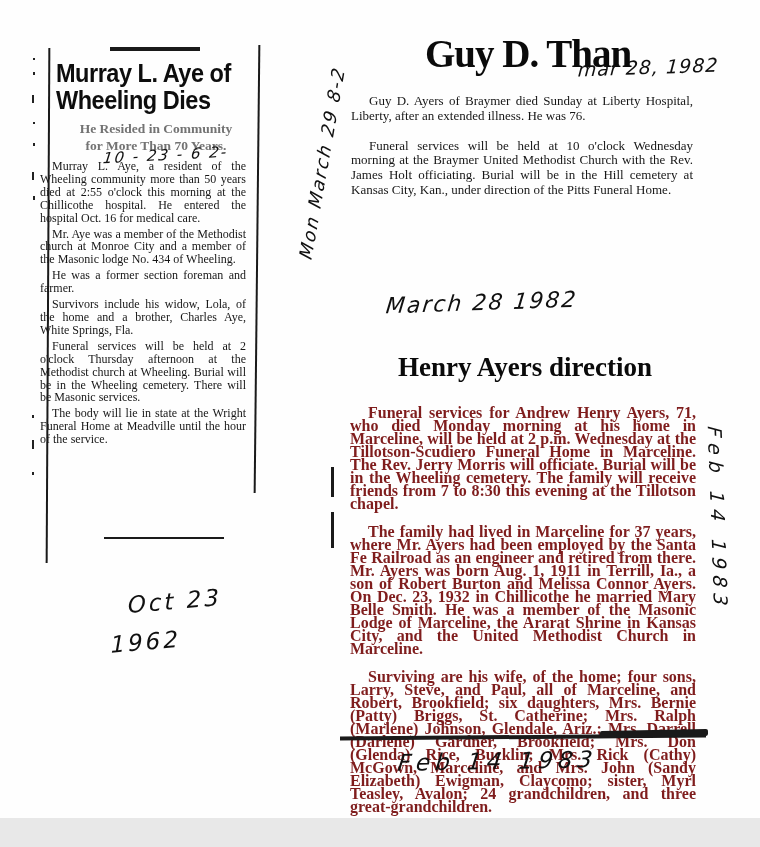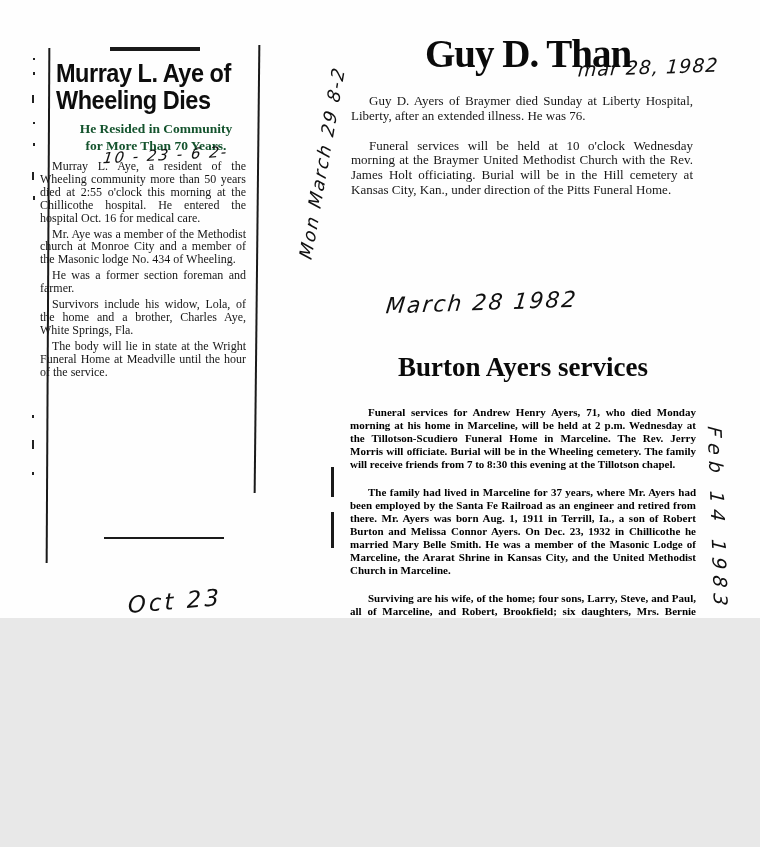--- a/index.html
+++ b/index.html
@@ -1,35 +1,35 @@
 <!DOCTYPE html>
 <html><head>
 <meta charset="utf-8">
 <style>
   html,body{margin:0;padding:0;background:#e8e8e8;}
-  #page{position:relative;width:760px;height:618px;background:#fefefe;overflow:hidden;
+  #page{position:relative;width:760px;height:818px;background:#fefefe;overflow:hidden;
         font-family:"Liberation Serif", serif;color:#161616;}
   
   .abs{position:absolute;}
   .rule{background:#1a1a1a;}
   .body-col p{margin:15px;text-align:justify;}
   
   .m-headline{font-family:"Liberation Sans", sans-serif;font-weight:bold;font-size:25px;
               line-height:27px;letter-spacing:-0.5px;transform:scaleX(0.94);transform-origin:left top;
               color:#0d0d0d;white-space:nowrap;}
-  .m-subhead{font-weight:bold;font-size:13.5px;line-height:17px;text-align:center;color:#14532d;}
+  .m-subhead{font-weight:bold;font-size:13.5px;line-height:17px;text-align:center;color:#737373;}
   .m-body{font-size:12px;line-height:12.9px;width:206px;}
   .m-body p{margin:0 0 3px 0;text-indent:12px;}
   
   .g-headline{font-weight:bold;font-size:39px;letter-spacing:-1px;color:#0a0a0a;white-space:nowrap;}
   .g-body{font-size:13px;line-height:14.8px;width:372px;}
   .g-body p{text-indent:18px;}
   
   .h-headline{font-weight:bold;font-size:27px;color:#0a0a0a;white-space:nowrap;}
-  .h-body{font-size:11px;line-height:13px;width:376px;font-weight:bold;color:#000000;}
+  .h-body{font-size:16px;line-height:13px;width:376px;font-weight:bold;color:#7f1d1d;}
   .h-body p{text-indent:18px;}
   
   .hw{font-family:"DejaVu Sans", sans-serif;font-style:italic;color:#101010;white-space:nowrap;}
   .hw-small{font-size:15px;letter-spacing:2px;}
   .hw-mar28{font-size:19px;letter-spacing:1px;transform:rotate(-2deg) skewX(-6deg);}
   .hw-march{font-size:22px;letter-spacing:2px;transform:rotate(-2deg) skewX(-8deg);}
   .hw-oct{font-size:23px;letter-spacing:3px;transform:rotate(-5deg) skewX(-4deg);line-height:38px;}
   .hw-feb-bottom{font-size:23px;letter-spacing:5px;transform:rotate(-1deg) skewX(-8deg);}
   .hw-side-left{font-size:18px;letter-spacing:2px;width:250px;text-align:center;
                 transform:rotate(-80deg) skewX(-8deg);transform-origin:center center;}
@@ -70,20 +70,21 @@
       <div class="m-subhead">for More Than 70 Years.</div>
     </div>
 
     <div class="abs hw hw-small" style="left:103px;top:146px;transform:rotate(-3deg) skewX(-10deg);">10 - 23 - 6 2-</div>
 
     <div class="abs body-col m-body" style="left:40px;top:160px;">
       <p>Murray L. Aye, a resident of the Wheeling community more than 50 years died at 2:55 o'clock this morning at the Chillicothe hospital. He entered the hospital Oct. 16 for medical care.</p>
       <p>Mr. Aye was a member of the Methodist church at Monroe City and a member of the Masonic lodge No. 434 of Wheeling.</p>
       <p>He was a former section foreman and farmer.</p>
       <p>Survivors include his widow, Lola, of the home and a brother, Charles Aye, White Springs, Fla.</p>
+      <p>Funeral services will be held at 2 o'clock Thursday afternoon at the Methodist church at Wheeling. Burial will be in the Wheeling cemetery. There will be Masonic services.</p>
       <p>The body will lie in state at the Wright Funeral Home at Meadville until the hour of the service.</p>
     </div>
 
     <div class="abs rule" style="left:104px;top:537px;width:120px;height:2px;"></div>
 
     <div class="abs hw hw-oct" style="left:128px;top:582px;">
       <div>Oct 23</div>
       <div style="margin-left:-18px;">1962</div>
     </div>
   </div>
@@ -97,21 +98,21 @@
 
     <div class="abs body-col g-body" style="left:336px;top:79px;">
       <p>Guy D. Ayers of Braymer died Sunday at Liberty Hospital, Liberty, after an extended illness. He was 76.</p>
       <p>Funeral services will be held at 10 o'clock Wednesday morning at the Braymer United Methodist Church with the Rev. James Holt officiating. Burial will be in the Hill cemetery at Kansas City, Kan., under direction of the Pitts Funeral Home.</p>
     </div>
 
     <div class="abs hw hw-march" style="left:386px;top:290px;">March 28 1982</div>
   </div>
 
   <div>
-    <div class="abs h-headline" style="left:398px;top:352px;">Burton Ayers services</div>
+    <div class="abs h-headline" style="left:398px;top:352px;">Henry Ayers direction</div>
 
     <div class="abs rule" style="left:331px;top:467px;width:3px;height:30px;"></div>
     <div class="abs rule" style="left:331px;top:512px;width:3px;height:36px;"></div>
 
     <div class="abs body-col h-body" style="left:335px;top:391px;">
       <p>Funeral services for Andrew Henry Ayers, 71, who died Monday morning at his home in Marceline, will be held at 2 p.m. Wednesday at the Tillotson-Scudiero Funeral Home in Marceline. The Rev. Jerry Morris will officiate. Burial will be in the Wheeling cemetery. The family will receive friends from 7 to 8:30 this evening at the Tillotson chapel.</p>
       <p>The family had lived in Marceline for 37 years, where Mr. Ayers had been employed by the Santa Fe Railroad as an engineer and retired from there. Mr. Ayers was born Aug. 1, 1911 in Terrill, Ia., a son of Robert Burton and Melissa Connor Ayers. On Dec. 23, 1932 in Chillicothe he married Mary Belle Smith. He was a member of the Masonic Lodge of Marceline, the Ararat Shrine in Kansas City, and the United Methodist Church in Marceline.</p>
       <p>Surviving are his wife, of the home; four sons, Larry, Steve, and Paul, all of Marceline, and Robert, Brookfield; six daughters, Mrs. Bernie (Patty) Briggs, St. Catherine; Mrs. Ralph (Marlene) Johnson, Glendale, Ariz.; Mrs. Darrell (Darlene) Gardner, Brookfield; Mrs. Don (Glenda) Rice, Bucklin; Mrs. Rick (Cathy) McGown, Marceline, and Mrs. John (Sandy Elizabeth) Ewigman, Claycomo; sister, Myrl Teasley, Avalon; 24 grandchildren, and three great-grandchildren.</p>
     </div>
 

